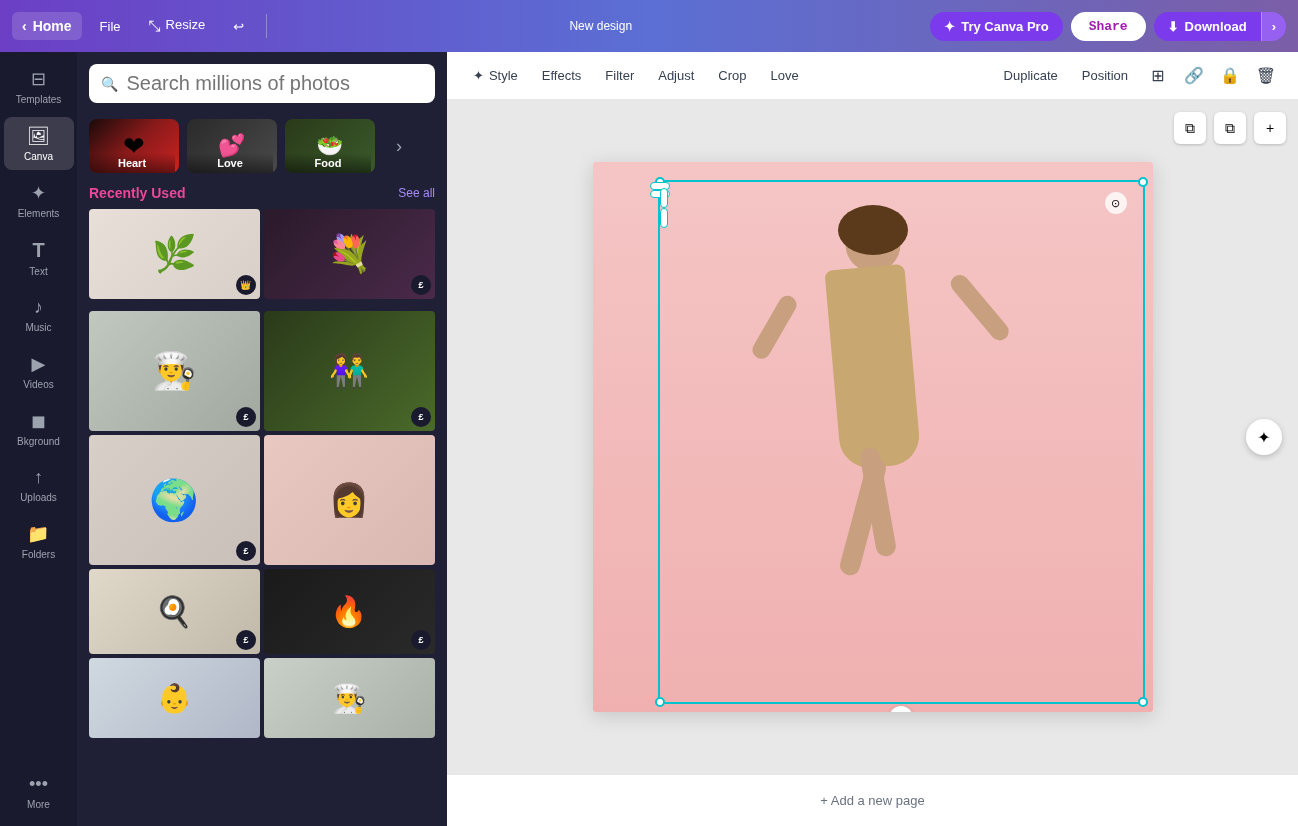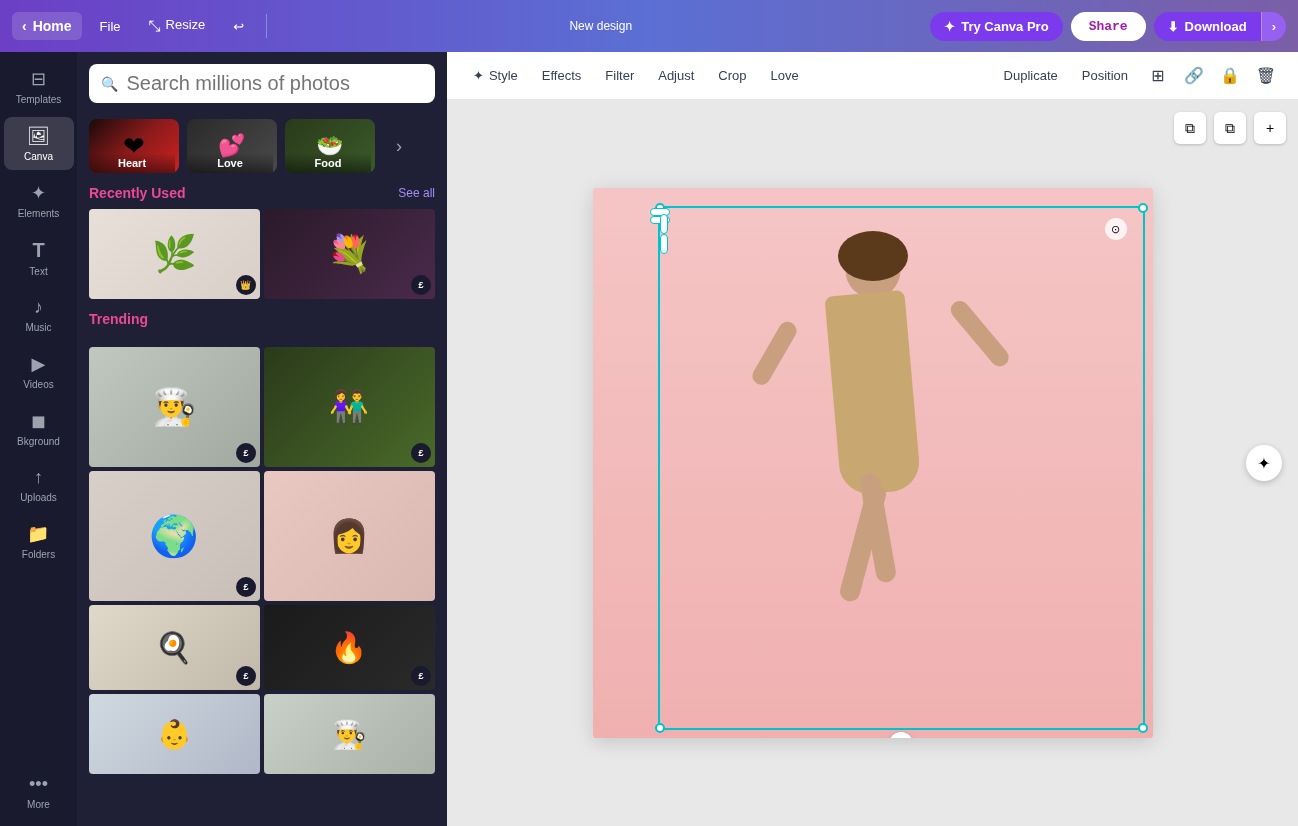--- a/index.html
+++ b/index.html
@@ -379,25 +379,20 @@
           <span style="font-size:36px">🌿</span>
           <div class="photo-badge badge-crown">👑</div>
         </div>
         <div class="photo-item photo-h1 photo-flowers-bg">
           <span style="font-size:36px">💐</span>
           <div class="photo-badge badge-e">£</div>
         </div>
       </div>
     </div>
 
-    <div class="panel-section">
-      <div class="panel-section-header">
-        <span class="section-title">Trending</span>
-      </div>
-    </div>
 
     <div style="flex:1;overflow-y:auto;padding:0 12px 12px;">
 
       <div class="photo-grid-2" style="margin-bottom:4px">
         <div class="photo-item photo-h2 photo-cook-bg">
           <span style="font-size:36px">👨‍🍳</span>
           <div class="photo-badge badge-e">£</div>
         </div>
         <div class="photo-item photo-h2 photo-couple-bg">
           <span style="font-size:32px">👫</span>
@@ -536,17 +531,22 @@
             </div>
           </div>
 
           <div style="position:absolute;top:30px;right:26px;width:22px;height:22px;background:rgba(255,255,255,0.8);border-radius:50%;display:flex;align-items:center;justify-content:center;font-size:11px;">⊙</div>
         </div>
 
         <div style="position:absolute;right:16px;top:50%;transform:translateY(-50%);width:36px;height:36px;background:white;border-radius:50%;display:flex;align-items:center;justify-content:center;box-shadow:0 2px 6px rgba(0,0,0,0.2);cursor:pointer;font-size:16px;">✦</div>
 
       </div>
 
+      <div class="canvas-bottom-bar">
+        <div class="add-page-btn">
+          <span>+ Add a new page</span>
+        </div>
+      </div>
 
     </div>
   </div>
 
 </div>
 
 </body></html>

